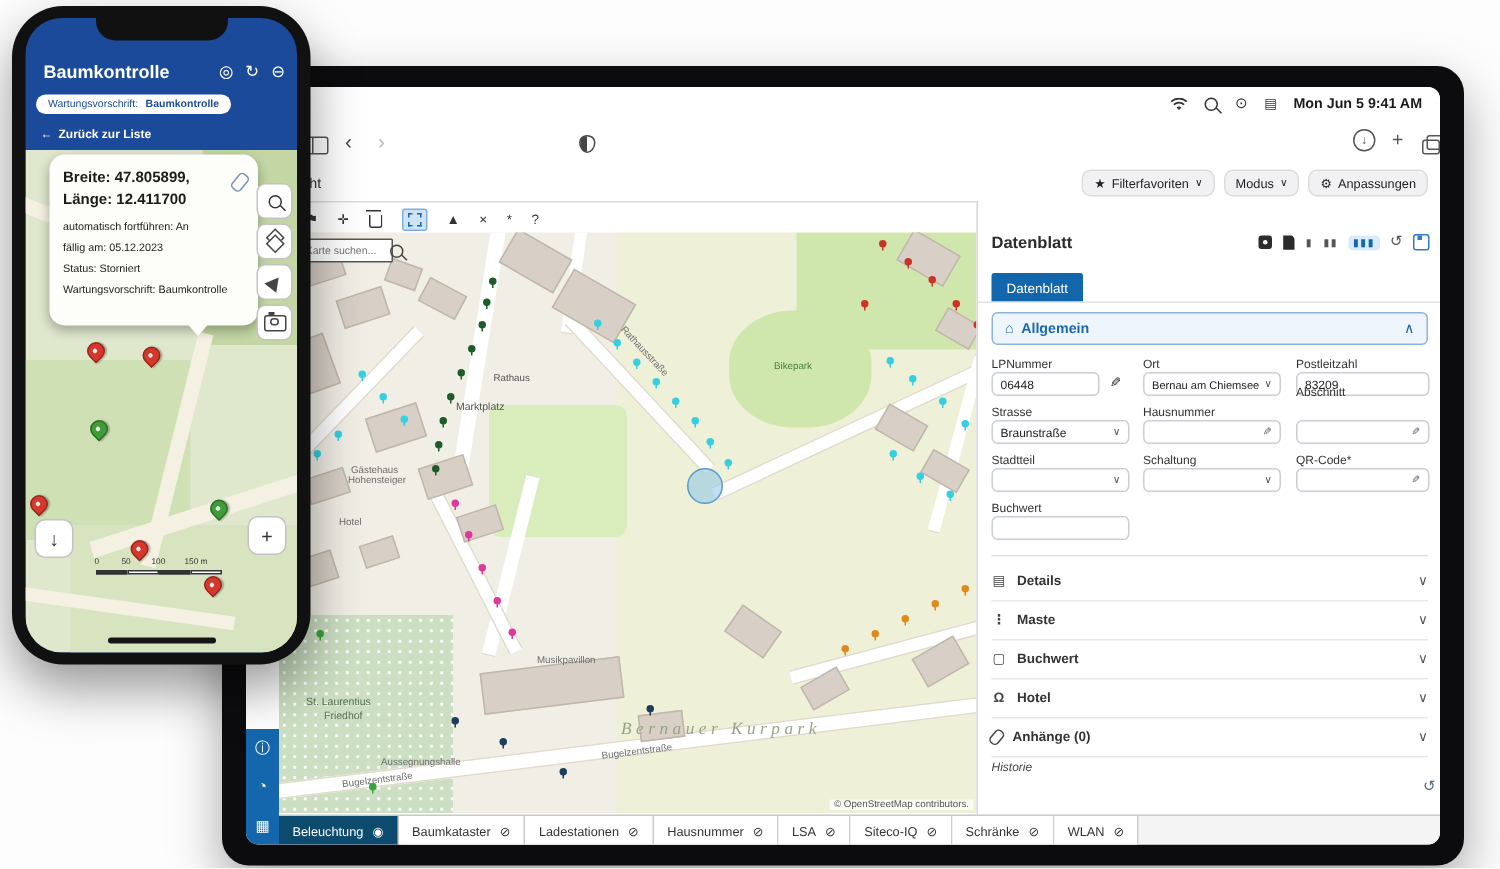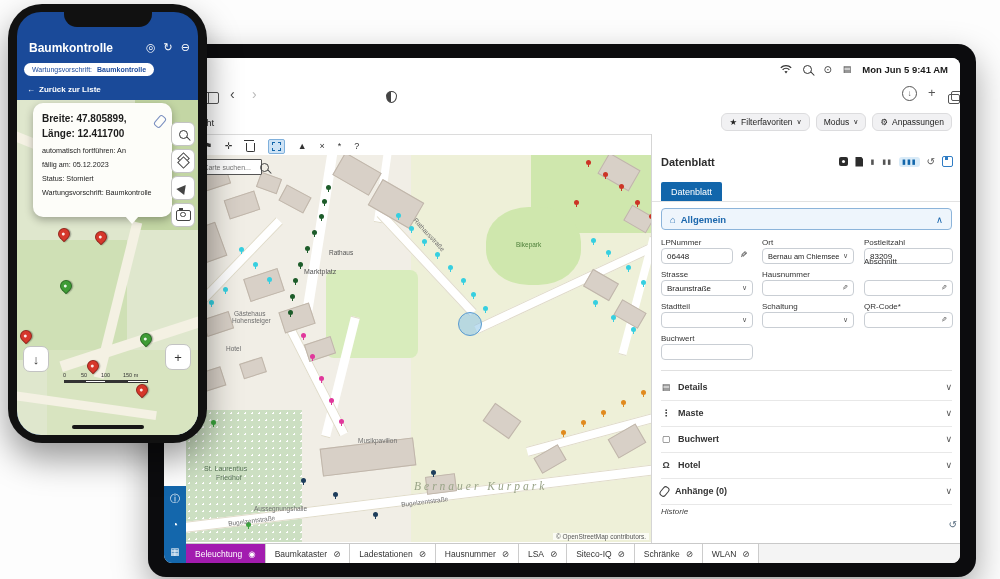--- a/index.html
+++ b/index.html
@@ -78,21 +78,21 @@
   .accrow{position:absolute;left:9px;width:291px;height:26px;border-bottom:1px solid #e8e8e8;display:flex;align-items:center;gap:7px;font-size:9px;font-weight:600;color:#333;}
   .accrow .chev{margin-left:auto;color:#555;font-weight:normal;}
   .accic{color:#444;font-size:9px;width:10px;text-align:center;}
   .hist-label{position:absolute;left:9px;top:373px;font-size:8px;color:#444;font-style:italic;}
   .hist-sel{position:absolute;left:9px;top:383px;width:279px;height:16px;border:1px solid #c9ced4;border-radius:4px;display:flex;align-items:center;font-size:8px;color:#222;padding:0 6px;box-sizing:border-box;}
   .hist-undo{position:absolute;right:4px;top:385px;color:#566b7e;font-size:10px;}
 
   
   .tabbar{left:22px;top:485px;width:774px;height:20px;background:#f4f4f4;border-top:1px solid #c9c9c9;display:flex;}
   .btab{display:flex;align-items:center;gap:6px;padding:0 9px;font-size:8.5px;color:#333;background:#fff;border-right:1px solid #ccc;}
-  .btab.active{background:#a21caf;color:#fff;}
+  .btab.active{background:#0c4a6e;color:#fff;}
   .g-eye::before{content:"◉";}
   .g-eyeoff::before{content:"⊘";}
 
   
   .sbic{width:13px;height:10px;border:1.3px solid #555;border-radius:2px;position:relative;}
   .sbic::before{content:"";position:absolute;left:3px;top:0;width:1.3px;height:100%;background:#555;}
   .shieldic{width:9px;height:10px;border:1.2px solid #444;border-radius:50% 50% 50% 50%/40% 40% 60% 60%;background:linear-gradient(90deg,#444 50%,transparent 50%);}
   .tabsic{width:10px;height:8px;border:1.3px solid #555;border-radius:2px;position:relative;background:#fff;}
   .tabsic::before{content:"";position:absolute;top:-4px;right:-4px;width:10px;height:8px;border:1.3px solid #555;border-radius:2px;}
   .dlc{width:13px;height:13px;border:1.3px solid #555;border-radius:50%;display:flex;align-items:center;justify-content:center;font-size:8px;color:#555;}

